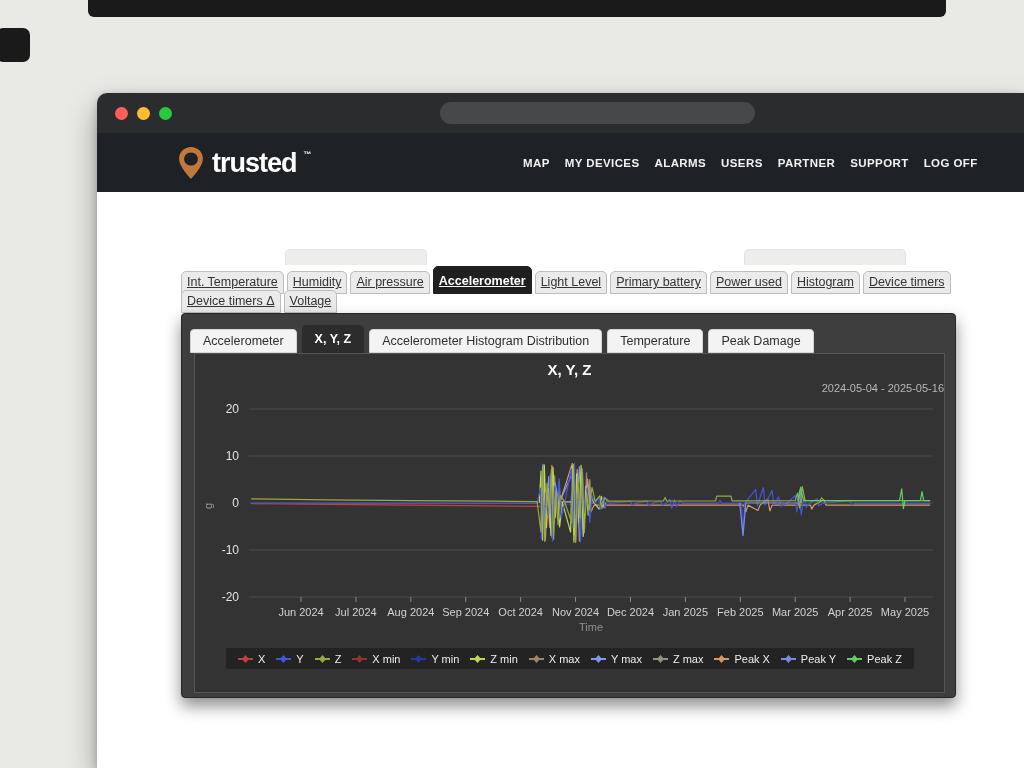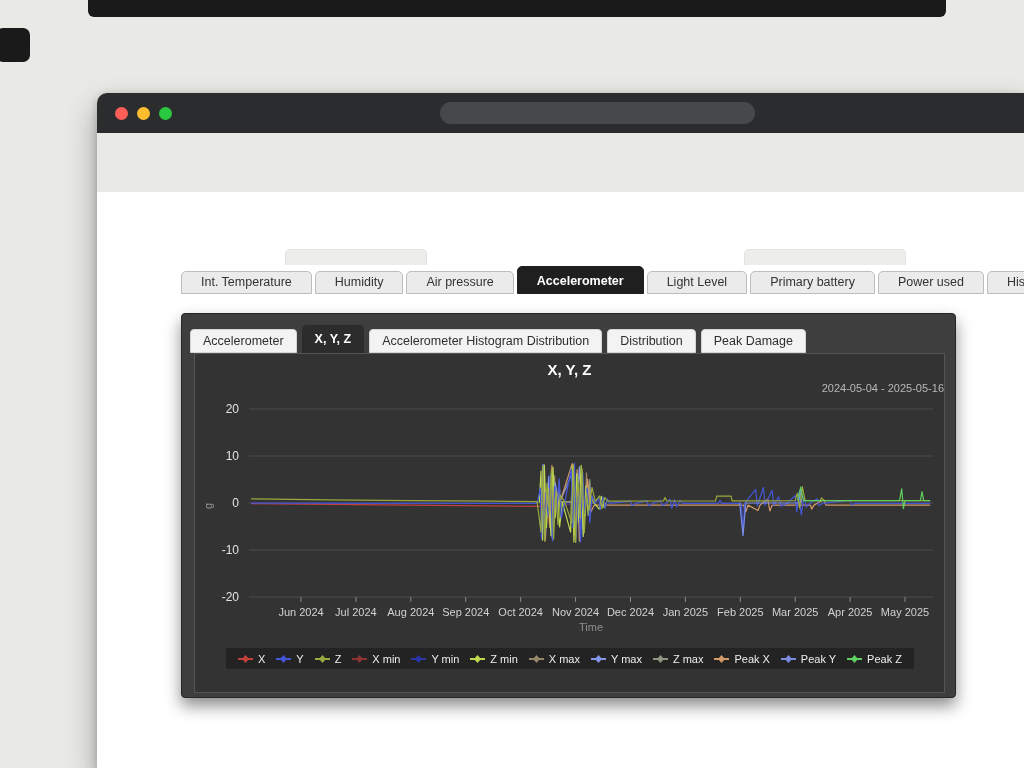--- a/index.html
+++ b/index.html
@@ -27,22 +27,22 @@
   .nav-menu { position:absolute; left:426px; top:0; height:100%; display:flex; align-items:center; gap:15px; }
   .nav-item { color:#f2f2f2; font-size:11.5px; font-weight:bold; letter-spacing:.4px; cursor:pointer; white-space:nowrap; }
 
   .content { position:absolute; left:0; top:99px; width:100%; height:576px; background:#ffffff; }
 
   .ghost-tab { position:absolute; top:57px; height:16px; background:#ededeb; border:1px solid #e2e2e0; border-bottom:none; border-radius:5px 5px 0 0; }
 
   .tabrow { position:absolute; left:84px; display:flex; gap:3px; align-items:flex-end; }
   .tabrow.r1 { top:74px; }
   .tabrow.r2 { top:98px; }
-  .tab { background:#ebebeb; border:1px solid #bdbdbd; border-radius:5px 5px 0 0; padding:3px 19px 4px;
-         font-size:12.5px; color:#333; cursor:pointer; white-space:nowrap; height:23px; }
+  .tab { background:#ebebeb; border:1px solid #bdbdbd; border-radius:5px 5px 0 0; padding:3px 5px 4px;
+         font-size:12.5px; color:#333; cursor:pointer; white-space:nowrap; height:23px;text-decoration:underline; }
   .tab.active { background:#1f1f1f; border-color:#1f1f1f; color:#fff; font-weight:bold; height:28px; padding-top:7px; }
 
   .panel { position:absolute; left:84px; top:121px; width:775px; height:385px; background:#3e3e3e;
            border:1px solid #262626; border-radius:4px; box-shadow:0 8px 16px rgba(0,0,0,.45); }
   .subtabs { position:absolute; left:8px; top:11px; display:flex; gap:5px; align-items:flex-end; }
   .subtab { background:#f3f3f3; border:1px solid #d5d5d5; border-radius:4px 4px 0 0; padding:4px 12px;
             font-size:12.5px; color:#2e2e2e; cursor:pointer; white-space:nowrap; }
   .subtab.active { background:#2c2c2c; border-color:#2c2c2c; color:#fff; font-weight:bold; padding:6px 12px; }
 
   .well { position:absolute; left:12px; top:39px; width:751px; height:340px; background:#333333; border:1px solid #555; }
@@ -64,43 +64,65 @@
 
   <div class="titlebar">
     <div class="lights">
       <div class="light red"></div>
       <div class="light yellow"></div>
       <div class="light green"></div>
     </div>
     <div class="address-bar"></div>
   </div>
 
+  <div class="navbar">
+    <div class="brand">
+      <svg width="30" height="38" viewBox="0 0 34 42">
+        <path d="M17 3 C9.5 3 3.5 8.8 3.5 16.2 C3.5 25.5 17 39 17 39 C17 39 30.5 25.5 30.5 16.2 C30.5 8.8 24.5 3 17 3 Z M17 9 C21.4 9 24.8 12.3 24.8 16.4 C24.8 20.5 21.4 23.8 17 23.8 C12.6 23.8 9.2 20.5 9.2 16.4 C9.2 12.3 12.6 9 17 9 Z" fill="#c0793a"></path>
+      </svg>
+      <span class="brand-text">trusted</span>
+        <span class="brand-tm">™</span>
+    </div>
+    <nav class="nav-menu" id="nav-menu">
+        <span class="nav-item">MAP</span>
+        <span class="nav-item">MY DEVICES</span>
+        <span class="nav-item">ALARMS</span>
+        <span class="nav-item">USERS</span>
+        <span class="nav-item">PARTNER</span>
+        <span class="nav-item">SUPPORT</span>
+        <span class="nav-item">LOG OFF</span>
+      </nav>
+  </div>
 
   <div class="content">
     <div class="ghost-tab" style="left:188px;width:142px;"></div>
     <div class="ghost-tab" style="left:647px;width:162px;"></div>
 
     <div class="tabrow r1" id="tabrow1">
         <div class="tab">Int. Temperature</div>
         <div class="tab">Humidity</div>
         <div class="tab">Air pressure</div>
         <div class="tab active">Accelerometer</div>
         <div class="tab">Light Level</div>
         <div class="tab">Primary battery</div>
         <div class="tab">Power used</div>
         <div class="tab">Histogram</div>
         <div class="tab">Device timers</div>
       </div>
+    <div class="tabrow r2" id="tabrow2">
+        <div class="tab">Device timers Δ</div>
+        <div class="tab">Voltage</div>
+      </div>
 
     <div class="panel">
       <div class="subtabs" id="subtabs">
           <div class="subtab">Accelerometer</div>
           <div class="subtab active">X, Y, Z</div>
           <div class="subtab">Accelerometer Histogram Distribution</div>
-          <div class="subtab">Distribution</div>
+          <div class="subtab">Temperature</div>
           <div class="subtab">Peak Damage</div>
         </div>
 
       <div class="well">
         <svg class="chart-svg" id="chart-svg" viewBox="0 0 751 340">
             <line x1="54" x2="738" y1="55" y2="55" stroke="#4d4d4d" stroke-width="1"></line>
             <text x="44" y="59" fill="#e3e3e3" font-size="12" text-anchor="end" font-family="Liberation Sans, DejaVu Sans, sans-serif">20</text>
             <line x1="54" x2="738" y1="102" y2="102" stroke="#4d4d4d" stroke-width="1"></line>
             <text x="44" y="106" fill="#e3e3e3" font-size="12" text-anchor="end" font-family="Liberation Sans, DejaVu Sans, sans-serif">10</text>
             <line x1="54" x2="738" y1="149" y2="149" stroke="#4d4d4d" stroke-width="1"></line>

